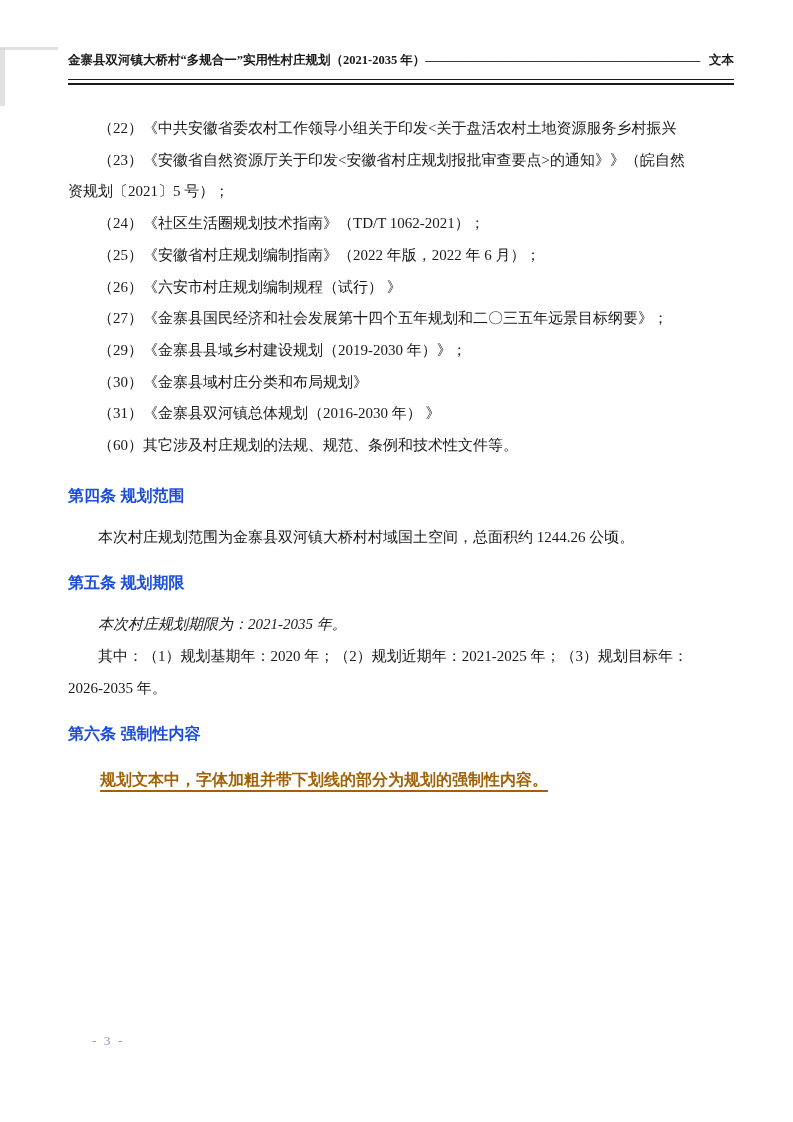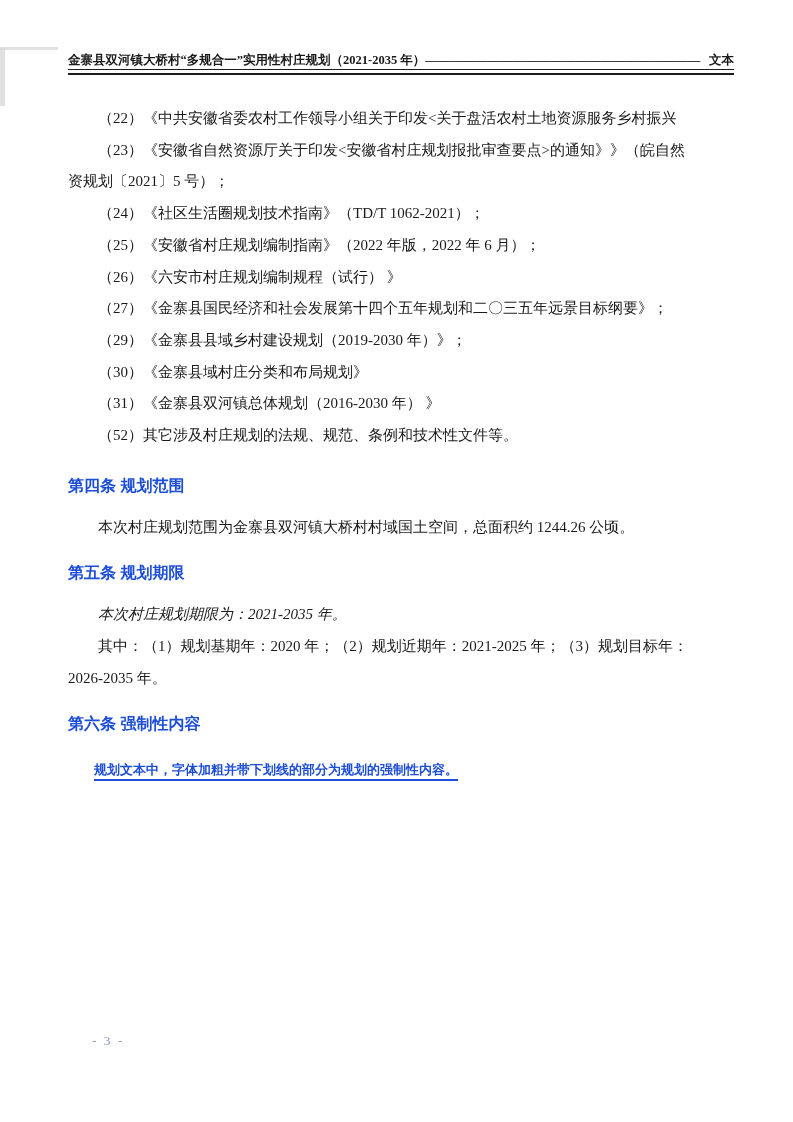--- a/index.html
+++ b/index.html
@@ -33,21 +33,21 @@
   }
   
   .header {
     border-bottom: 2.5px solid #1c1c1c;
     padding-bottom: 3px;
   }
   .header-inner {
     display: flex;
     align-items: baseline;
     border-bottom: 1px solid #1c1c1c;
-    padding-bottom: 1px;
+    padding-bottom: 11px;
     white-space: nowrap;
     overflow: hidden;
     font-weight: bold;
     font-size: 12.5px;
     line-height: 16px;
   }
   .header-title { flex: 0 0 auto; }
   .header-dashes {
     flex: 1 1 auto;
     min-width: 0;
@@ -84,22 +84,22 @@
     line-height: 31.7px;
     margin: 0;
   }
   .para-4 { margin-top: 13px; }
   .para-5a { margin-top: 13px; font-style: italic; }
   .para-5b { margin-top: 0; }
   .para-6 { margin-top: 17px; }
   .mandatory {
     font-family: "Liberation Sans", "DejaVu Sans", sans-serif;
     font-weight: bold;
-    font-size: 13px;
-    color: #1d4ed8;
+    font-size: 16px;
+    color: #a16207;
   }
   .mandatory .line {
     text-decoration: underline;
     text-decoration-thickness: 1.5px;
     text-underline-offset: 5px;
   }
   
   .footer {
     position: absolute;
     left: 92px; top: 1033px;
@@ -130,21 +130,21 @@
       <div class="line l1">（22）《中共安徽省委农村工作领导小组关于印发&lt;关于盘活农村土地资源服务乡村振兴</div>
       <div class="line l1">（23）《安徽省自然资源厅关于印发&lt;安徽省村庄规划报批审查要点&gt;的通知》》（皖自然</div>
       <div class="line l2">资规划〔2021〕5 号）；</div>
       <div class="line l1">（24）《社区生活圈规划技术指南》（TD/T 1062-2021）；</div>
       <div class="line l1">（25）《安徽省村庄规划编制指南》（2022 年版，2022 年 6 月）；</div>
       <div class="line l1">（26）《六安市村庄规划编制规程（试行） 》</div>
       <div class="line l1">（27）《金寨县国民经济和社会发展第十四个五年规划和二〇三五年远景目标纲要》；</div>
       <div class="line l1">（29）《金寨县县域乡村建设规划（2019-2030 年）》；</div>
       <div class="line l1">（30）《金寨县域村庄分类和布局规划》</div>
       <div class="line l1">（31）《金寨县双河镇总体规划（2016-2030 年） 》</div>
-      <div class="line l1">（52）其它涉及村庄规划的法规、规范、条例和技术性文件等。</div>
+      <div class="line l1">（60）其它涉及村庄规划的法规、规范、条例和技术性文件等。</div>
     </div>
 
     <h2 class="sec sec-4">第四条 规划范围</h2>
     <div class="para para-4">
       <div class="line l1">本次村庄规划范围为金寨县双河镇大桥村村域国土空间，总面积约 1244.26 公顷。</div>
     </div>
 
     <h2 class="sec sec-5">第五条 规划期限</h2>
     <div class="para para-5a">
       <div class="line l1">本次村庄规划期限为：2021-2035 年。</div>

